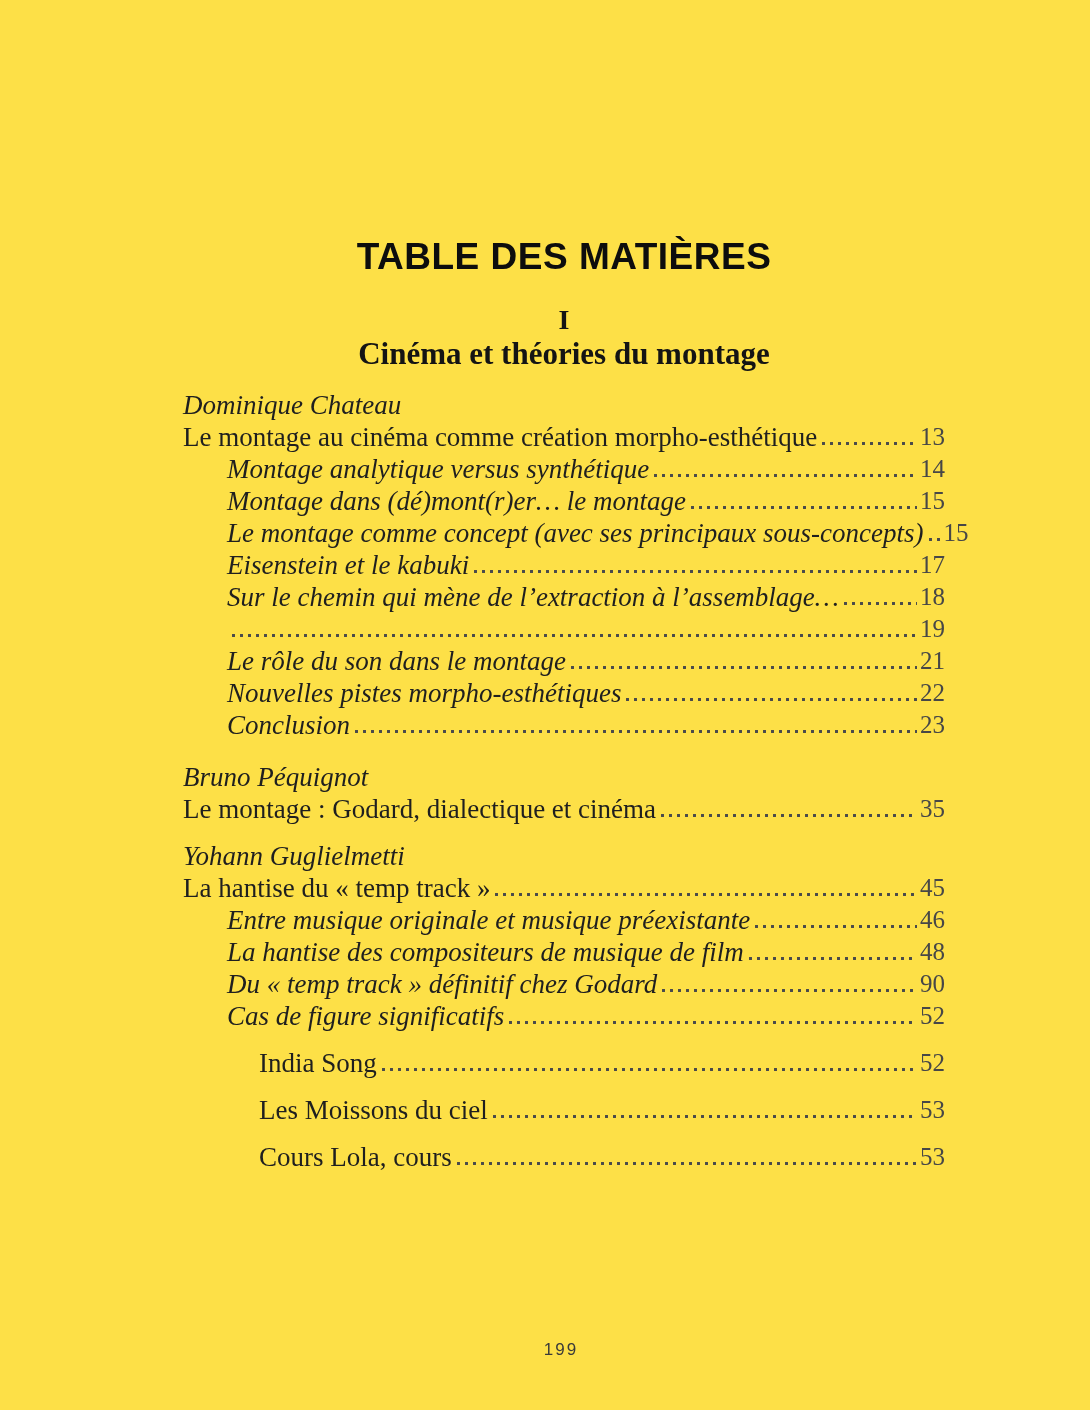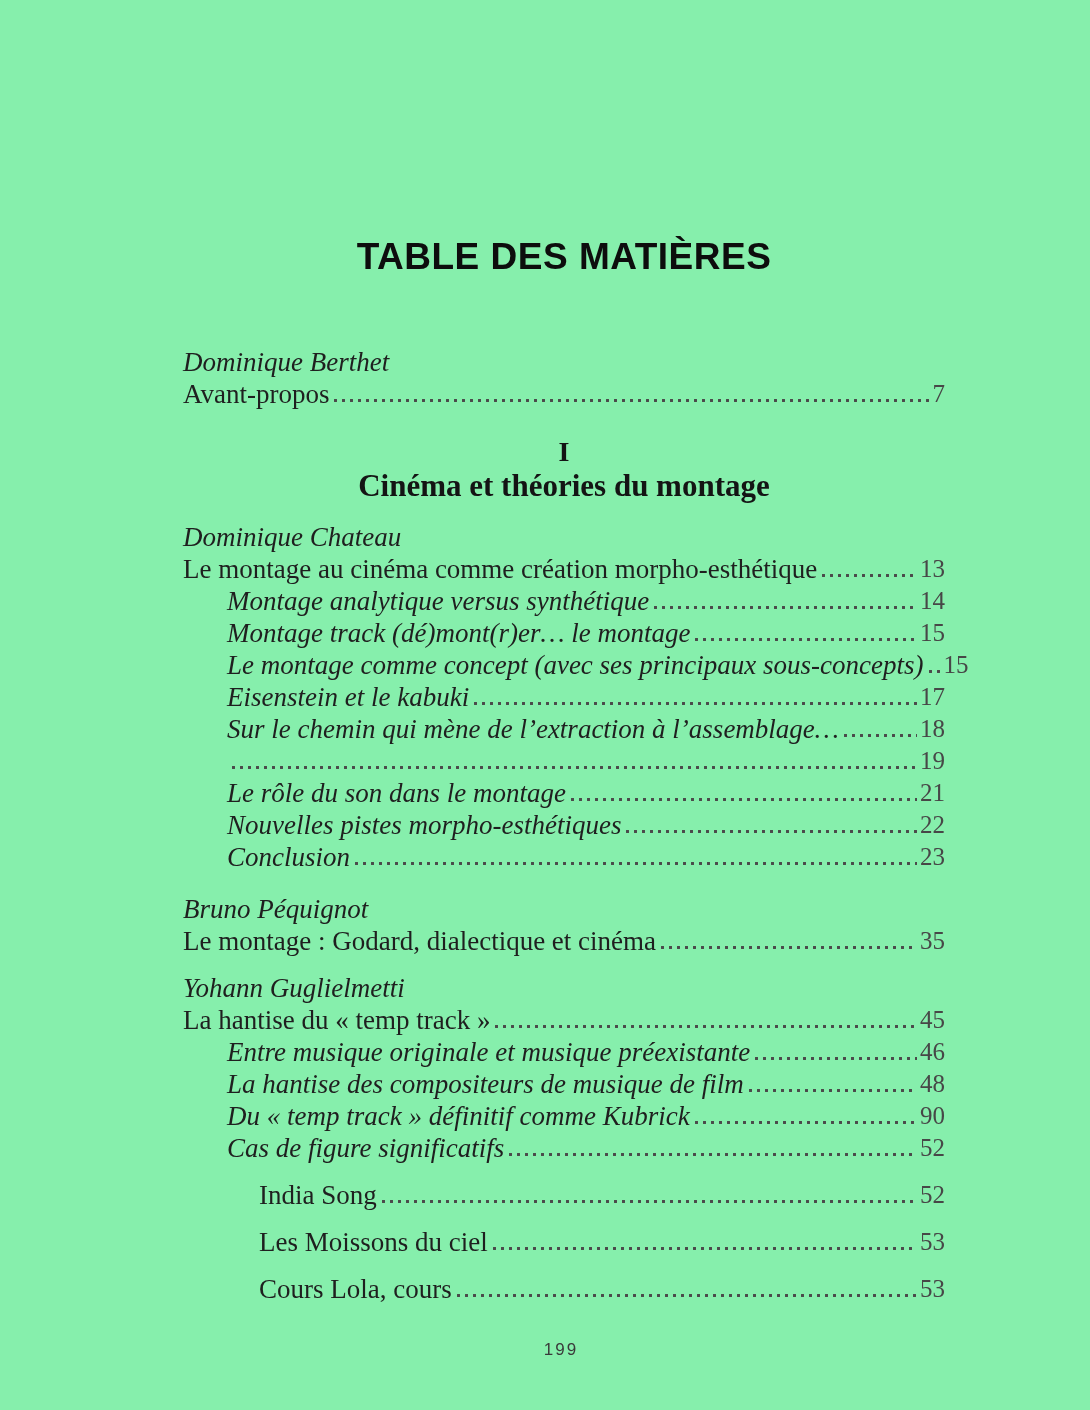--- a/index.html
+++ b/index.html
@@ -1,19 +1,19 @@
 <!DOCTYPE html>
 <html><head>
 <meta charset="utf-8">
 <style>
   html,body { margin:0; padding:0; background:#ffffff; }
   .page {
     position:relative;
     width:1090px; height:1410px;
-    background:#86efac;
+    background:#fde047;
     font-family:"Liberation Serif", serif;
     color:#1f1f1f;
     overflow:hidden;
   }
   .content {
     position:absolute;
     left:183px; width:762px; top:0;
   }
   .toc-title {
     margin-top:236px;
@@ -72,48 +72,40 @@
   }
 </style>
 </head>
 <body>
 
 <div class="page">
   <div class="content">
 
     <div class="toc-title">TABLE DES MATIÈRES</div>
 
-    <div class="front-group">
-      <div class="author">Dominique Berthet</div>
-      <div class="row lvl0">
-        <span class="lbl">Avant-propos</span>
-        <span class="leader"></span>
-        <span class="pg">7</span>
-      </div>
-    </div>
 
     <div class="part">
       <div class="part-num">I</div>
       <div class="part-title">Cinéma et théories du montage</div>
     </div>
 
     <div class="g1">
       <div class="author">Dominique Chateau</div>
       <div class="row lvl0">
         <span class="lbl">Le montage au cinéma comme création morpho-esthétique</span>
         <span class="leader"></span>
         <span class="pg">13</span>
       </div>
       <div class="row lvl1">
         <span class="lbl">Montage analytique versus synthétique</span>
         <span class="leader"></span>
         <span class="pg">14</span>
       </div>
       <div class="row lvl1">
-        <span class="lbl">Montage track (dé)mont(r)er… le montage</span>
+        <span class="lbl">Montage dans (dé)mont(r)er… le montage</span>
         <span class="leader"></span>
         <span class="pg">15</span>
       </div>
       <div class="row lvl1">
         <span class="lbl">Le montage comme concept (avec ses principaux sous-concepts)</span>
         <span class="leader"></span>
         <span class="pg">15</span>
       </div>
       <div class="row lvl1">
         <span class="lbl">Eisenstein et le kabuki</span>
@@ -166,21 +158,21 @@
         <span class="lbl">Entre musique originale et musique préexistante</span>
         <span class="leader"></span>
         <span class="pg">46</span>
       </div>
       <div class="row lvl1">
         <span class="lbl">La hantise des compositeurs de musique de film</span>
         <span class="leader"></span>
         <span class="pg">48</span>
       </div>
       <div class="row lvl1">
-        <span class="lbl">Du « temp track » définitif comme Kubrick</span>
+        <span class="lbl">Du « temp track » définitif chez Godard</span>
         <span class="leader"></span>
         <span class="pg">90</span>
       </div>
       <div class="row lvl1">
         <span class="lbl">Cas de figure significatifs</span>
         <span class="leader"></span>
         <span class="pg">52</span>
       </div>
       <div class="row lvl2">
         <span class="lbl">India Song</span>

